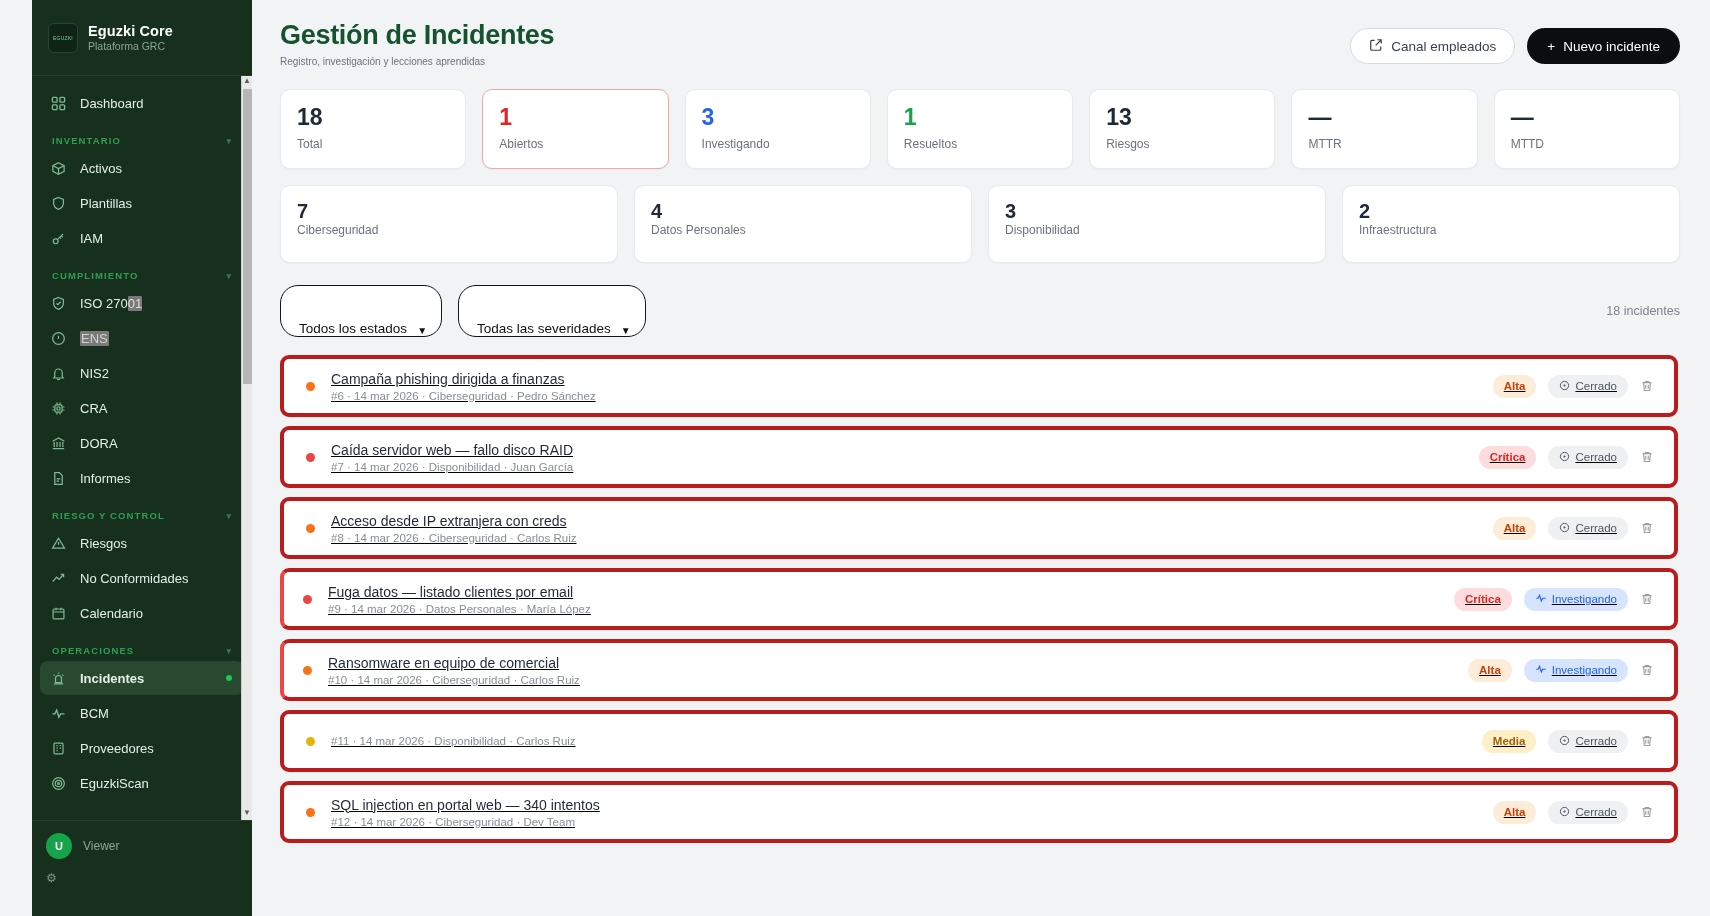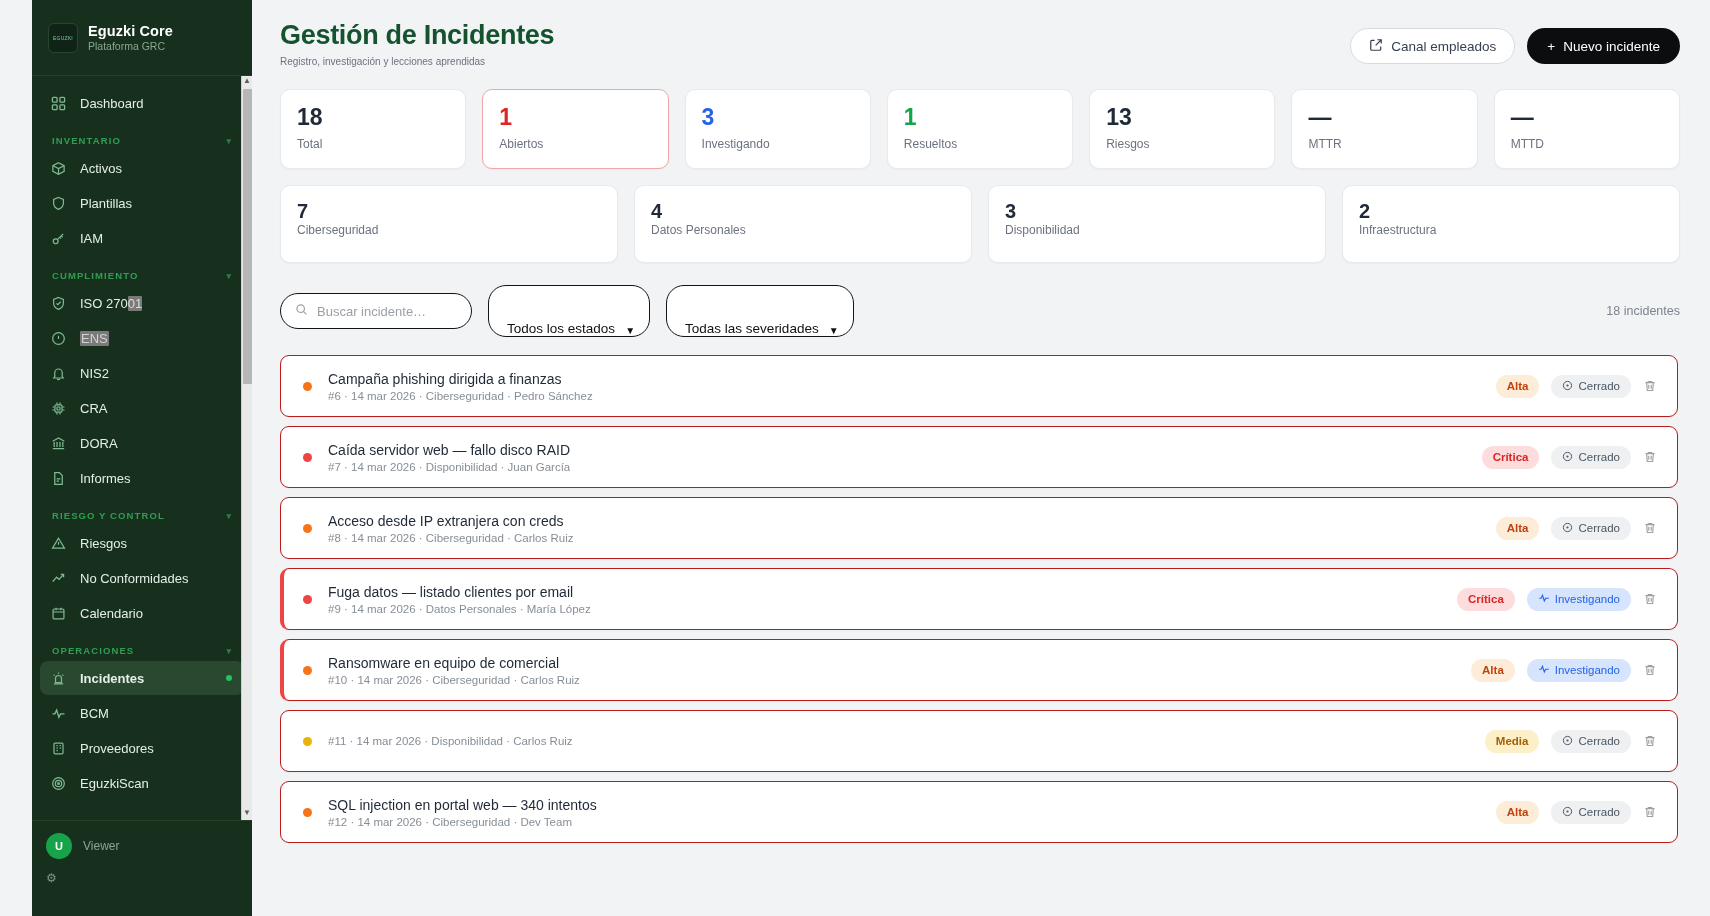--- a/index.html
+++ b/index.html
@@ -148,23 +148,24 @@
     display: flex; align-items: flex-end; padding: 0 34px 0 18px;
     font-size: 13.5px; color: #111; cursor: pointer; white-space: nowrap;
   }
   .select-box .chev { position: absolute; right: 14px; font-size: 10px; color: #111; }
   .count-right { margin-left: auto; color: #7c848d; font-size: 12.5px; }
 
   .list { margin-top: 18px; display: flex; flex-direction: column; gap: 9px;
           max-height: 500px; overflow: hidden; padding-right: 2px; }
   .row {
     position: relative; display: flex; align-items: center;
-    background: #fff; border: 1px solid #b91c1c; border-radius: 9px;
+    background: #fff; border: 4px solid #b91c1c; border-radius: 9px;
     height: 62px; padding: 0 18px 0 22px;
     box-shadow: 0 1px 2px rgba(16,24,40,.03);
+    text-decoration: underline;
   }
   .row.flagged { border-left: 4px solid #ef4444; padding-left: 19px; }
   .sev-dot { width: 9px; height: 9px; border-radius: 50%; flex: 0 0 9px; margin-right: 16px; }
   .row-main { display: flex; flex-direction: column; gap: 3px; flex: 1 1 auto; min-width: 0; }
   .row-title { font-size: 14px; color: #1f2937; }
   .row-meta { font-size: 11.5px; color: #868e96; }
   .row-right { display: flex; align-items: center; gap: 12px; flex: 0 0 auto; }
   .badge {
     display: inline-flex; align-items: center; gap: 5px;
     height: 23px; padding: 0 11px; border-radius: 12px;
@@ -459,29 +460,20 @@
         <div class="cat-val">3</div>
         <div class="cat-lbl">Disponibilidad</div>
       </div>
       <div class="cat-card">
         <div class="cat-val">2</div>
         <div class="cat-lbl">Infraestructura</div>
       </div>
     </div>
 
     <div class="filters">
-      <div class="search-box">
-        <span>
-          <svg width="13" height="13" viewBox="0 0 16 16" fill="none" stroke="#9aa0a6" stroke-width="1.5">
-              <circle cx="7" cy="7" r="4.6"></circle>
-              <path d="M10.6 10.6 14 14"></path>
-            </svg>
-        </span>
-        <input type="text" placeholder="Buscar incidente…" style="">
-      </div>
       <div class="select-box">
         <span>Todos los estados</span>
         <span class="chev">▼</span>
       </div>
       <div class="select-box">
         <span>Todas las severidades</span>
         <span class="chev">▼</span>
       </div>
       <div class="count-right">18 incidentes</div>
     </div>

